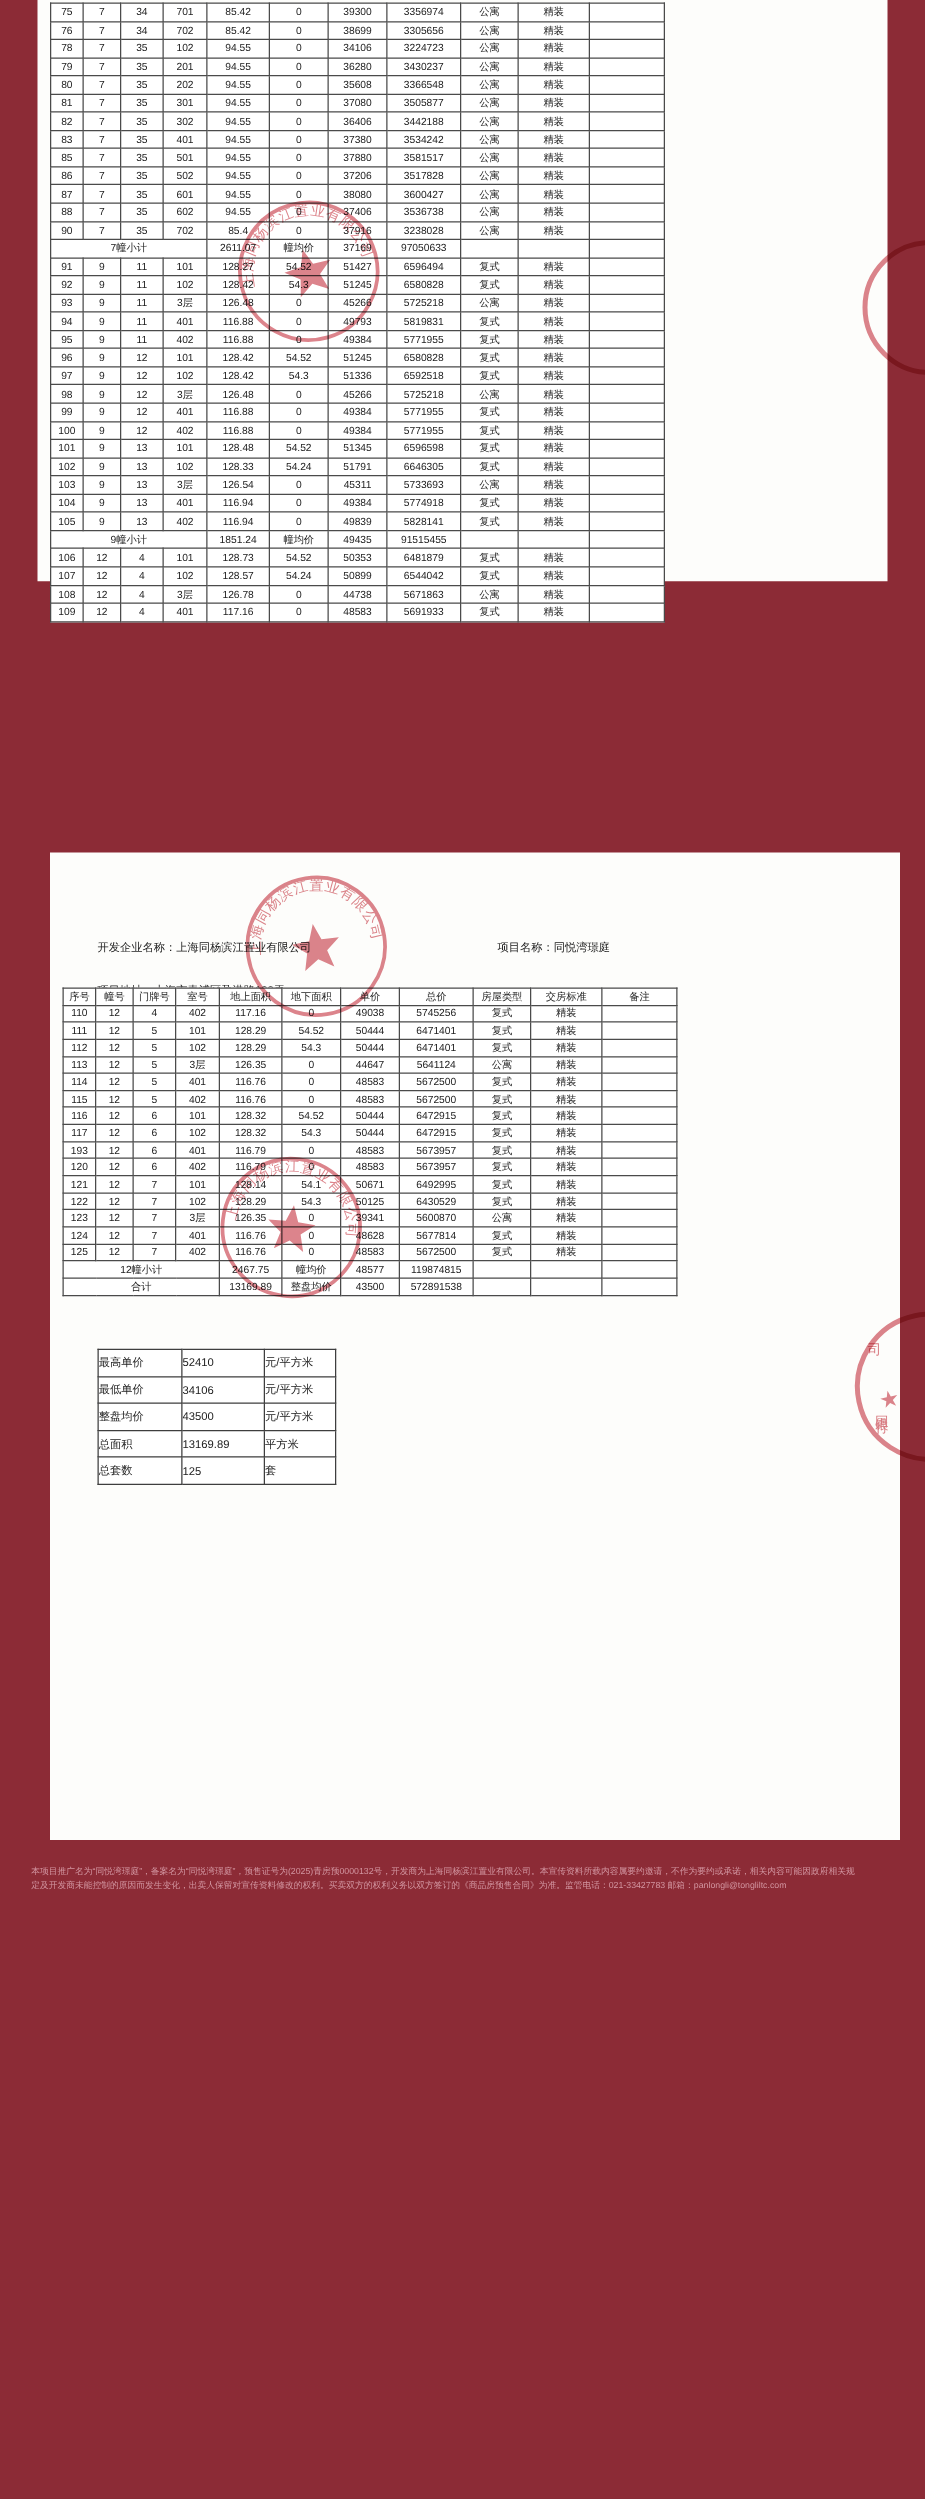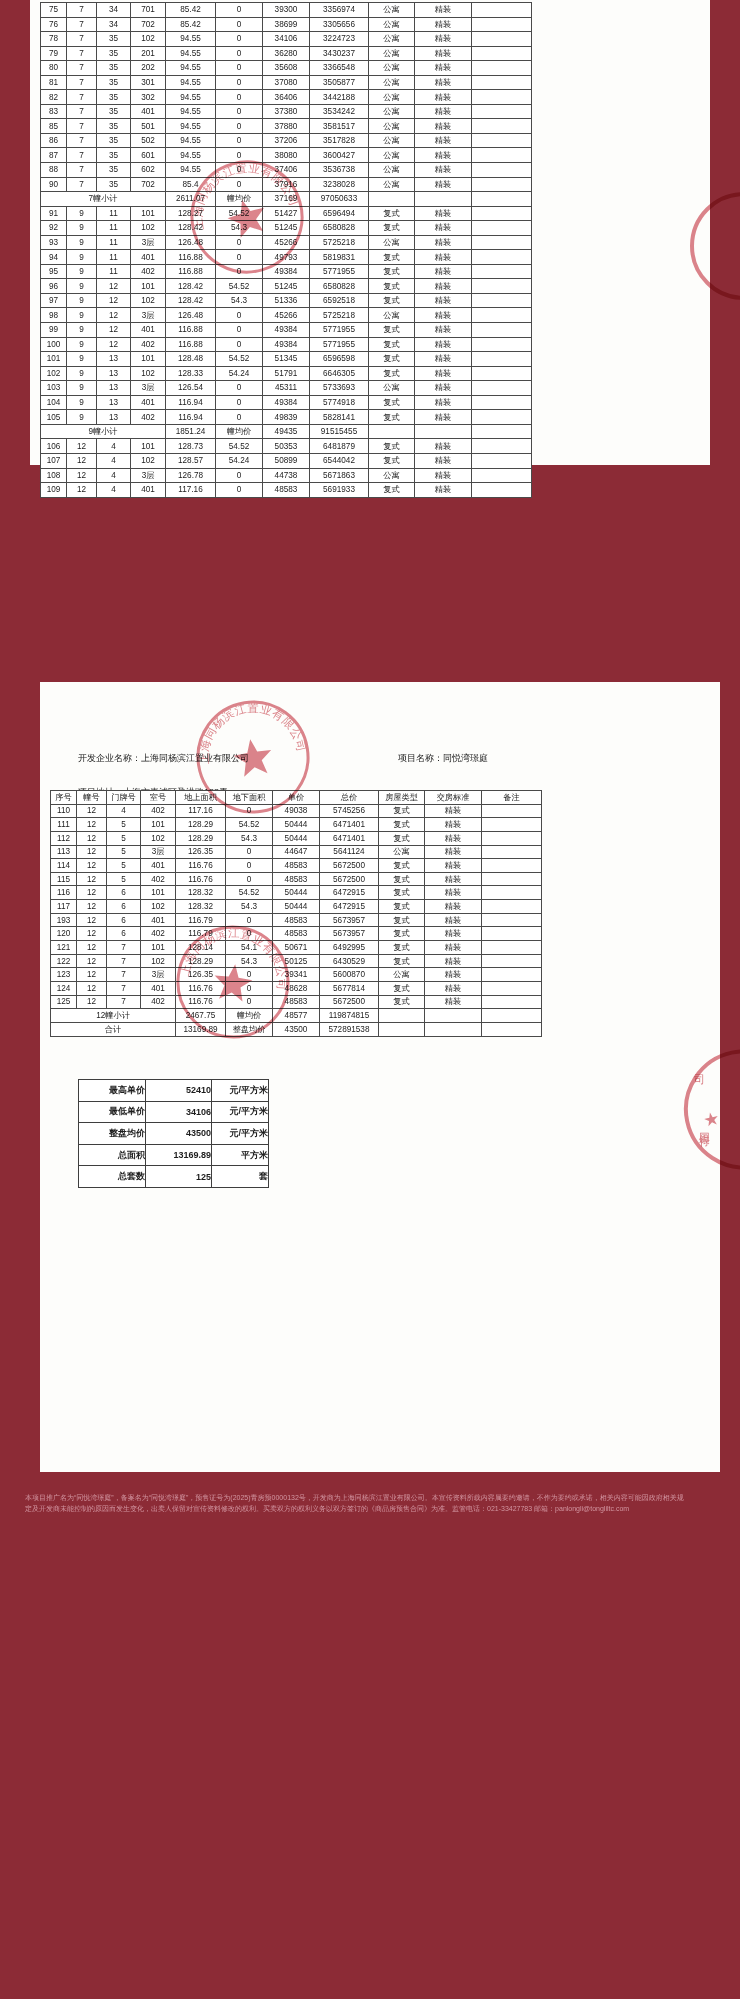--- a/index.html
+++ b/index.html
@@ -36,22 +36,22 @@
   .cols-main col:nth-child(10){width:57px}
   .cols-main col:nth-child(11){width:60px}
 
   .hdrline { position:absolute; font-size:9px; color:#222; white-space:nowrap; }
   .hdr1l { top:70px; left:38px; }
   .hdr1r { top:70px; left:358px; }
   .hdr2  { top:104px; left:38px; }
 
   table.summary { position:absolute; top:397px; left:38px; border-collapse:collapse; table-layout:fixed; width:190px; background:#fff; }
   table.summary td {
-    border:0.9px solid #3e3e3e; text-align:right; vertical-align:middle;
-    font-size:9px; color:#1c1c1c; height:21.6px; overflow:hidden; white-space:nowrap;font-weight:bold;
+    border:0.9px solid #3e3e3e; text-align:left; vertical-align:middle;
+    font-size:9px; color:#1c1c1c; height:21.6px; overflow:hidden; white-space:nowrap;
   }
   .cols-sum col:nth-child(1){width:67px}
   .cols-sum col:nth-child(2){width:66px}
   .cols-sum col:nth-child(3){width:57px}
 
   .stamp { position:absolute; opacity:.6; mix-blend-mode:multiply; pointer-events:none; }
   .stamp text { fill:#c5323e; }
   .stamp-frag { position:absolute; color:#c5323e; opacity:.65; mix-blend-mode:multiply; pointer-events:none; white-space:nowrap; }
   .vtext { writing-mode:vertical-rl; letter-spacing:2px; }
 

